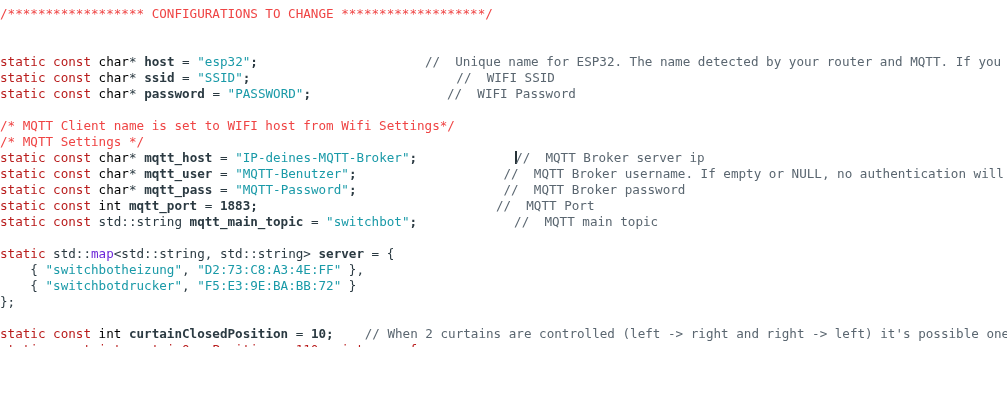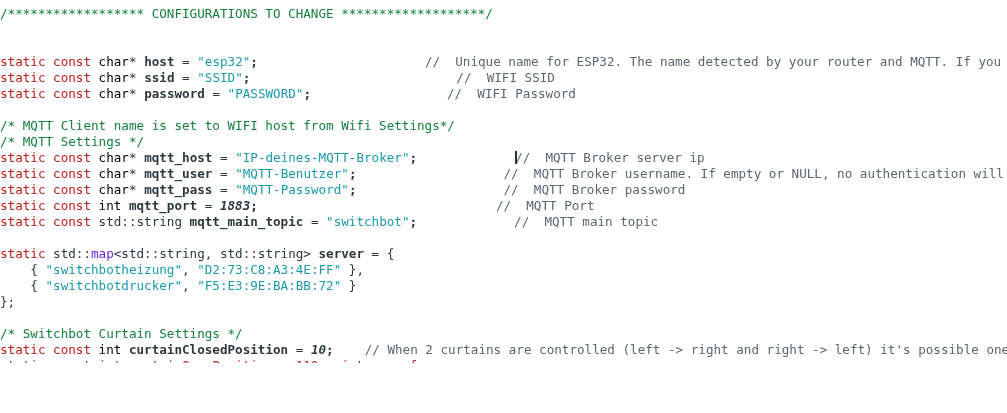--- a/index.html
+++ b/index.html
@@ -27,28 +27,28 @@
     line-height: 16px;
     white-space: pre;
     font-size: 12.6px;
     letter-spacing: 0px;
     color: #37474f;
     position: relative;
   }
   .blank { height: 16px; }
 
   
-  .cmt      { color: #15803d; }
+  .cmt      { color: #ef4444; }
   .cmt-dark { color: #5a6670; }
   .kw       { color: #b91c1c; }
   .type     { color: #000000; }
   .str      { color: #1a9aa8; }
   .ident    { color: #2b3a42; font-weight: 600; }
   .plain    { color: #2b3a42; }
-  .num      { color: #2b3a42; font-weight: 600; font-style: italic; }
+  .num      { color: #2b3a42; font-weight: 600; }
   .orange   { color: #6d28d9; }
 
   
   .caret {
     display: inline-block;
     width: 0;
     border-left: 2px solid #263238;
     height: 13px;
     vertical-align: -2px;
     margin-right: -2px;
@@ -92,19 +92,18 @@
   <div class="line"><span class="kw">static</span><span class="plain"> </span><span class="plain">std::</span><span class="orange">map</span><span class="plain">&lt;std::string, std::string&gt;</span><span class="ident"> server</span><span class="plain"> = </span><span class="plain">{</span></div>
 
   <div class="line"><span class="plain">    </span><span class="plain">{ </span><span class="str">"switchbotheizung"</span><span class="plain">, </span><span class="str">"D2:73:C8:A3:4E:FF"</span><span class="plain"> }</span><span class="plain">,</span></div>
 
   <div class="line"><span class="plain">    </span><span class="plain">{ </span><span class="str">"switchbotdrucker"</span><span class="plain">, </span><span class="str">"F5:E3:9E:BA:BB:72"</span><span class="plain"> }</span><span class="plain"></span></div>
 
   <div class="line"><span class="plain">};</span></div>
 
   <div class="line blank"></div>
 
-  <div class="line"><span class="cmt">/* Switchbot Curtain Settings */</span></div>
 
   <div class="line"><span class="kw">static</span><span class="plain"> </span><span class="kw">const</span><span class="plain"> </span><span class="type">int</span><span class="plain"> </span><span class="ident">curtainClosedPosition</span><span class="plain"> = </span><span class="num">10</span><span class="ident">;</span><span class="gap" style="display:inline-block;width:31px"></span><span class="cmt-dark">// When 2 curtains are controlled (left -&gt; right and right -&gt; left) it's possible one of the cur</span></div>
 
   <div class="line" style="overflow:hidden;height:5px;line-height:16px"><span class="kw">static const int curtainOpenPosition = 110;  int curv f</span></div>
 
 </div>
 
 </body></html>

